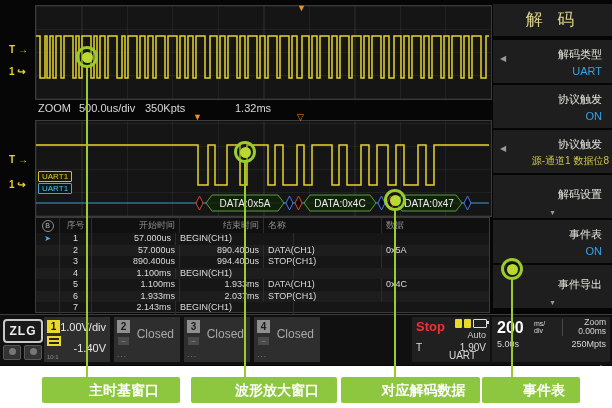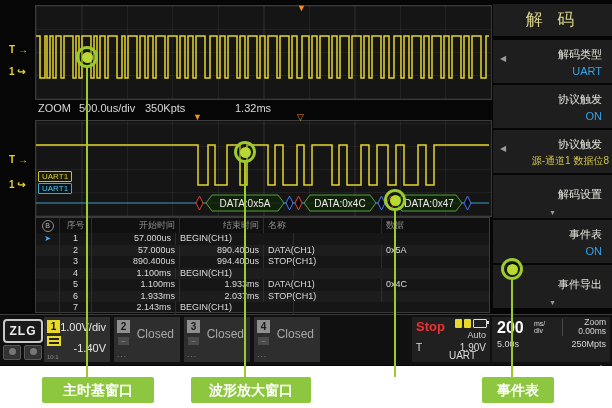--- a/index.html
+++ b/index.html
@@ -78,21 +78,21 @@
   .tbunit{position:absolute;left:42px;top:3px;font-size:7px;line-height:7px;color:#ddd;}
   .tbzoom{position:absolute;right:4px;top:1px;text-align:right;font-size:8.5px;line-height:9px;}
   .tbrow{position:absolute;left:5px;right:4px;display:flex;justify-content:space-between;}
   .tbdiv{position:absolute;left:70px;top:2px;height:17px;border-left:1px solid #484848;}
 
   
   .cring{position:absolute;width:22px;height:22px;border:3px solid #9ccb2e;border-radius:50%;box-sizing:border-box;background:rgba(20,30,5,.25);z-index:30;}
   .cring i{position:absolute;left:50%;top:50%;width:11px;height:11px;margin:-5.5px 0 0 -5.5px;background:#b8d832;border-radius:50%;}
   .cline{position:absolute;width:2px;background:#9ccb2e;z-index:29;}
   .strip{position:absolute;left:0;top:366px;width:612px;height:42px;background:#fff;}
-  .glabel{position:absolute;top:11px;height:26px;background:#8dc63f;color:#fff;font-size:14px;font-weight:bold;text-align:center;line-height:26px;border-radius:2px;white-space:nowrap;z-index:31;}
+  .glabel{position:absolute;top:11px;height:26px;background:#8dc63f;color:#fff;font-size:14px;font-weight:bold;text-align:center;line-height:26px;border-radius:2px;white-space:nowrap;z-index:31;padding-left:26px;}
 </style>
 </head>
 <body>
 
 <div class="stage">
   <div class="screen">
 
     <div class="win main-win">
       <svg id="wave-main" width="453" height="91" viewBox="0 0 453 91">
           <path d="M0,30H4V72H9V30H11V72H14V30H17V72H20V30H25V72H28V30H37V72H40V30H43V72H46V30H55V72H58V30H61V72H64V30H69V72H72V30H81V72H86V30H89V72H92V30H101V72H104V30H109V72H112V30H117V72H120V30H129V72H132V30H141V72H144V30H149V72H152V30H157V72H160V30H169V72H174V30H181V72H184V30H189V72H192V30H201V72H204V30H209V72H212V30H221V72H224V30H229V72H232V30H241V72H244V30H253V72H256V30H261V72H266V30H273V72H276V30H281V72H284V30H293V72H296V30H301V72H304V30H313V72H316V30H325V72H328V30H333V72H336V30H345V72H348V30H353V72H358V30H365V72H368V30H373V72H376V30H385V72H388V30H393V72H396V30H405V72H408V30H413V72H416V30H425V72H428V30H433V72H436V30H445V72H450V30H453" fill="none" stroke="#e6d32a" stroke-width="1.5"></path>
@@ -319,15 +319,16 @@
   <div class="cring" style="left:384px;top:189px;">
       <i></i>
     </div>
   <div class="cring" style="left:501px;top:258px;">
       <i></i>
     </div>
 
   <div class="strip">
     <span class="glabel" style="left:42px;width:112px;">主时基窗口</span>
     <span class="glabel" style="left:191px;width:120px;">波形放大窗口</span>
+    <span class="glabel" style="left:341px;width:113px;">对应解码数据</span>
     <span class="glabel" style="left:482px;width:72px;">事件表</span>
   </div>
 </div>
 
 </body></html>

